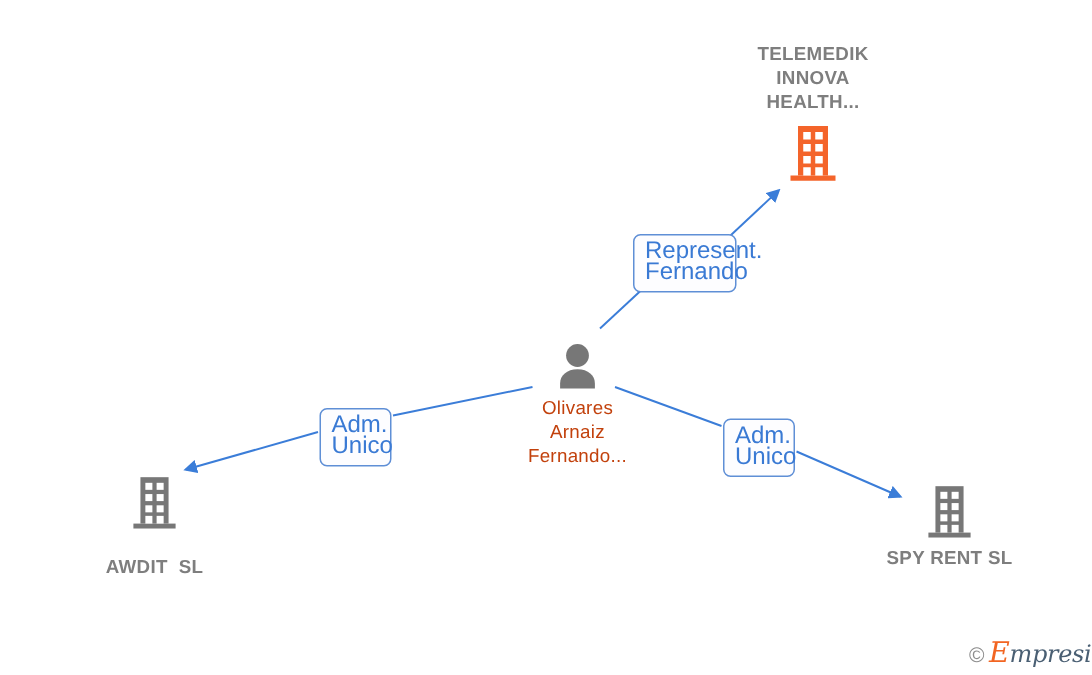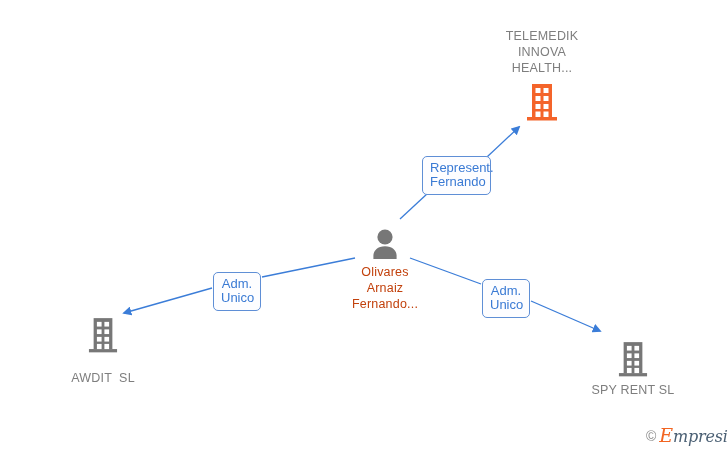--- a/index.html
+++ b/index.html
@@ -36,52 +36,52 @@
     text-align: center;
   }
   .node-label {
     font-size: 12.5px;
     line-height: 16px;
     color: #7a7a7a;
     letter-spacing: 0.2px;
     white-space: pre;
   }
   .node-label.company {
-    font-weight: normal;
+    font-weight: bold;
     color: #7e7e7e;
     font-size: 12.5px;
   }
   .node-label.person {
     font-weight: normal;
     color: #c2410c;
     font-size: 12.5px;
   }
   .icon-wrap {
     display: block;
     line-height: 0;
   }
 
   
   #node-telemedik { left: 467px; top: 28px; }
   #node-telemedik .node-label { margin-bottom: 6px; }
   #node-person   { left: 310px; top: 228px; }
   #node-person .node-label { margin-top: 4px; }
   #node-awdit    { left: 28px;  top: 316px; gap: 12px; }
   #node-awdit .node-label { margin-top: 4px; }
-  #node-spyrent  { left: 558px; top: 340px; }
+  #node-spyrent  { left: 558px; top: 322px; }
   #node-spyrent .node-label { margin-top: 4px; }
 
   
   .edge-label {
     position: absolute;
     background: #fdfdff;
     border: 1.4px solid #5f8fd6;
     border-radius: 5px;
     color: #3a7ad4;
-    font-size: 13px;
+    font-size: 16px;
     line-height: 14px;
     text-align: center;
     padding: 4px 7px 5px 7px;
     box-sizing: border-box;
     white-space: nowrap;
   }
   #label-represent { left: 422px; top: 156px; width: 69px; }
   #label-adm-left  { left: 213px; top: 272px; width: 48px; }
   #label-adm-right { left: 482px; top: 279px; width: 48px; }
 

